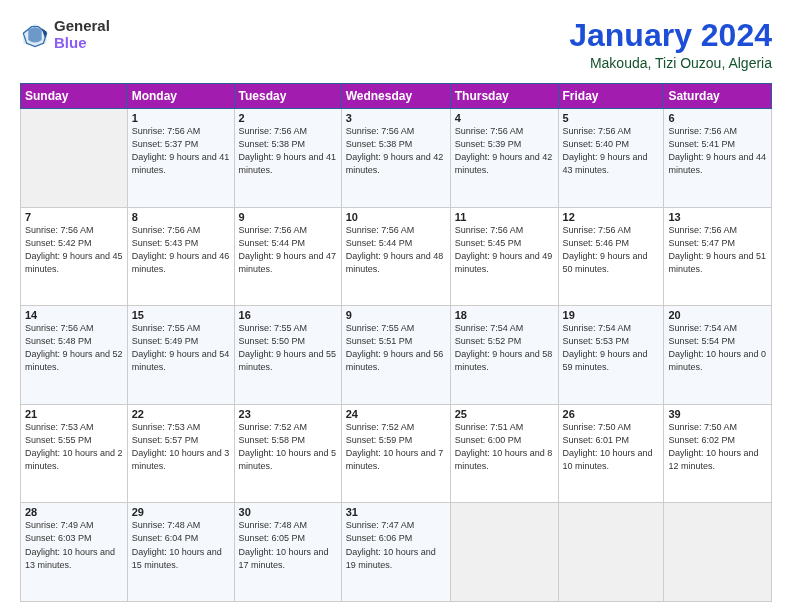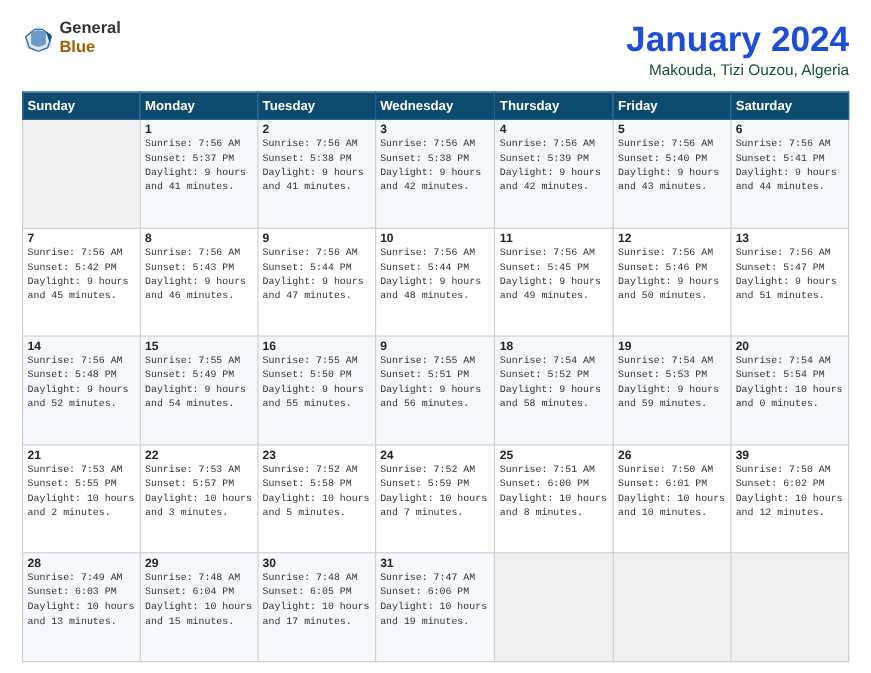--- a/index.html
+++ b/index.html
@@ -34,21 +34,21 @@
       line-height: 1.1;
     }
     .logo-general {
       font-size: 15px;
       font-weight: bold;
       color: #333;
     }
     .logo-blue {
       font-size: 15px;
       font-weight: bold;
-      color: #a16207;
+      color: #8b5cf6;
     }
     .logo-icon {
       width: 30px;
       height: 30px;
     }
     .title-block {
       text-align: right;
     }
     .month-title {
       font-size: 32px;
@@ -60,21 +60,21 @@
       font-size: 14px;
       color: #14532d;
       margin-top: 2px;
     }
     table {
       width: 100%;
       border-collapse: collapse;
       flex: 1;
     }
     thead tr th {
-      background-color: #0c4a6e;
+      background-color: #a21caf;
       color: #fff;
       font-size: 12px;
       font-weight: bold;
       padding: 5px 4px;
       text-align: left;
       border: 1px solid #2a5f9e;
       margin-left: 12px;
     }
     tbody tr td {
       vertical-align: top;
@@ -96,21 +96,20 @@
       font-size: 11px;
       font-weight: bold;
       color: #222;
       display: block;
       margin-bottom: 1px;
     }
     .day-info {
       font-size: 9px;
       color: #333;
       line-height: 1.45;
-      font-family: Liberation Mono, monospace;
     }
     .empty-cell {
       background: #f0f0f0 !important;
     }
   </style>
 </head>
 <body>
 
 <div class="page">
   <div class="header">

